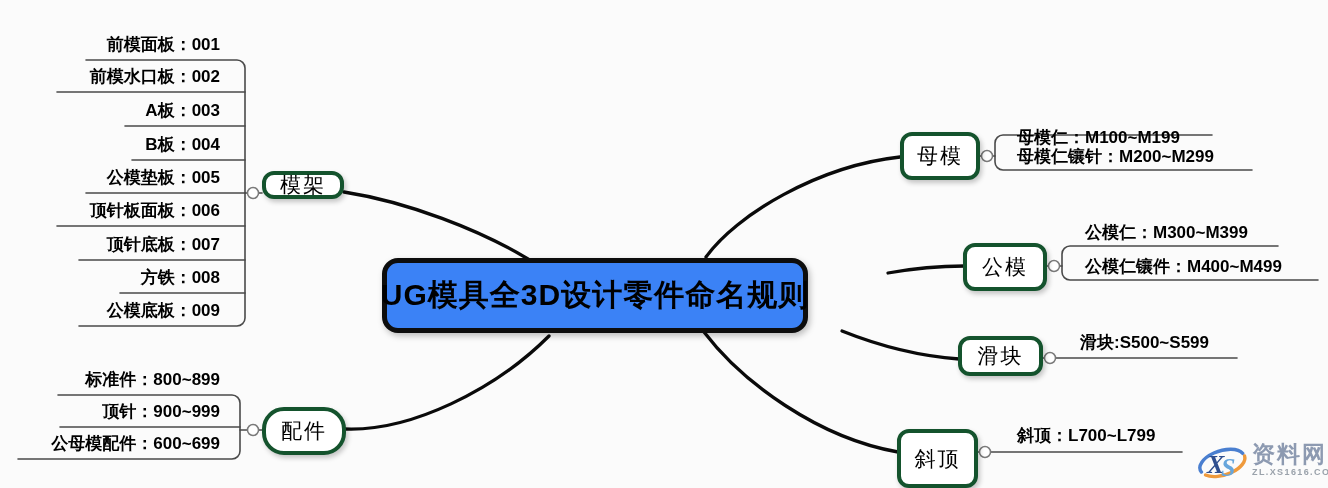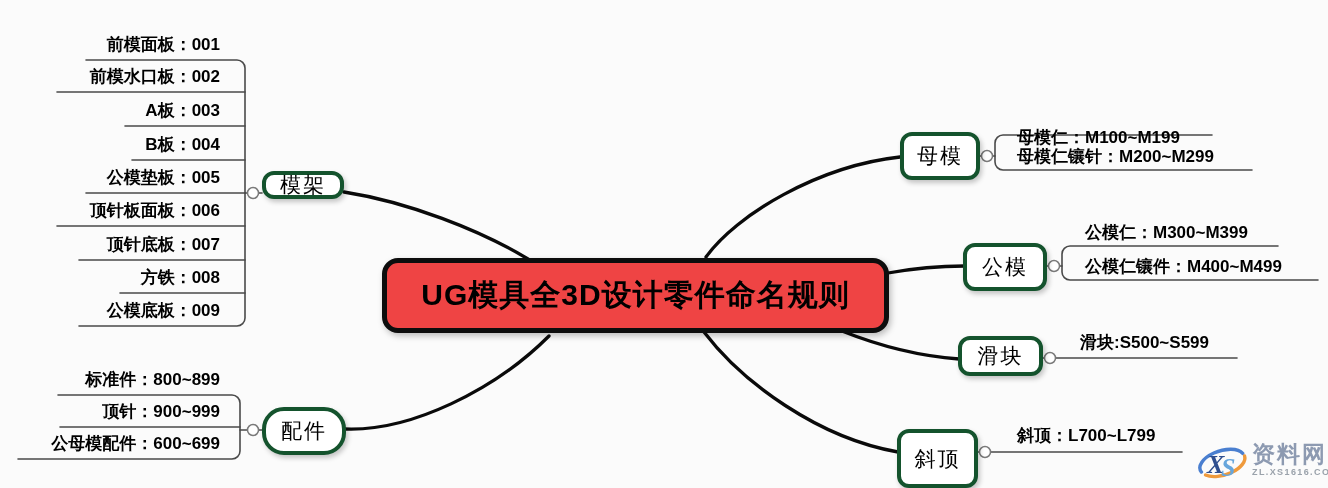--- a/index.html
+++ b/index.html
@@ -12,22 +12,22 @@
   .thin{fill:none;stroke:#4a4a4a;stroke-width:1.6;stroke-linecap:round;}
   .handle{fill:#ffffff;stroke:#7a7a7a;stroke-width:1.5;}
   .node{
     position:absolute;background:#ffffff;border:4px solid #14532d;border-radius:12px;
     box-sizing:border-box;display:flex;align-items:center;justify-content:center;
     font-family:"Liberation Serif","DejaVu Serif",serif;
     font-size:21px;color:#000;letter-spacing:2px;white-space:nowrap;
     box-shadow:2px 3px 5px rgba(0,0,0,.22);
   }
   .center-node{
-    position:absolute;left:382px;top:258px;width:507px;height:75px;
-    background:#ef4444;border:5px solid #0d0d0d;border-radius:16px;
+    position:absolute;left:382px;top:258px;width:426px;height:75px;
+    background:#3b82f6;border:5px solid #0d0d0d;border-radius:16px;
     box-sizing:border-box;display:flex;align-items:center;justify-content:center;
     font-size:30px;font-weight:bold;color:#000;letter-spacing:1px;white-space:nowrap;
     box-shadow:2px 3px 6px rgba(0,0,0,.25);
   }
   .item{
     position:absolute;font-size:17px;line-height:20px;font-weight:bold;color:#000;
     white-space:nowrap;
   }
   .item.l{left:20px;width:200px;text-align:right;}
   .item.r{text-align:left;}

